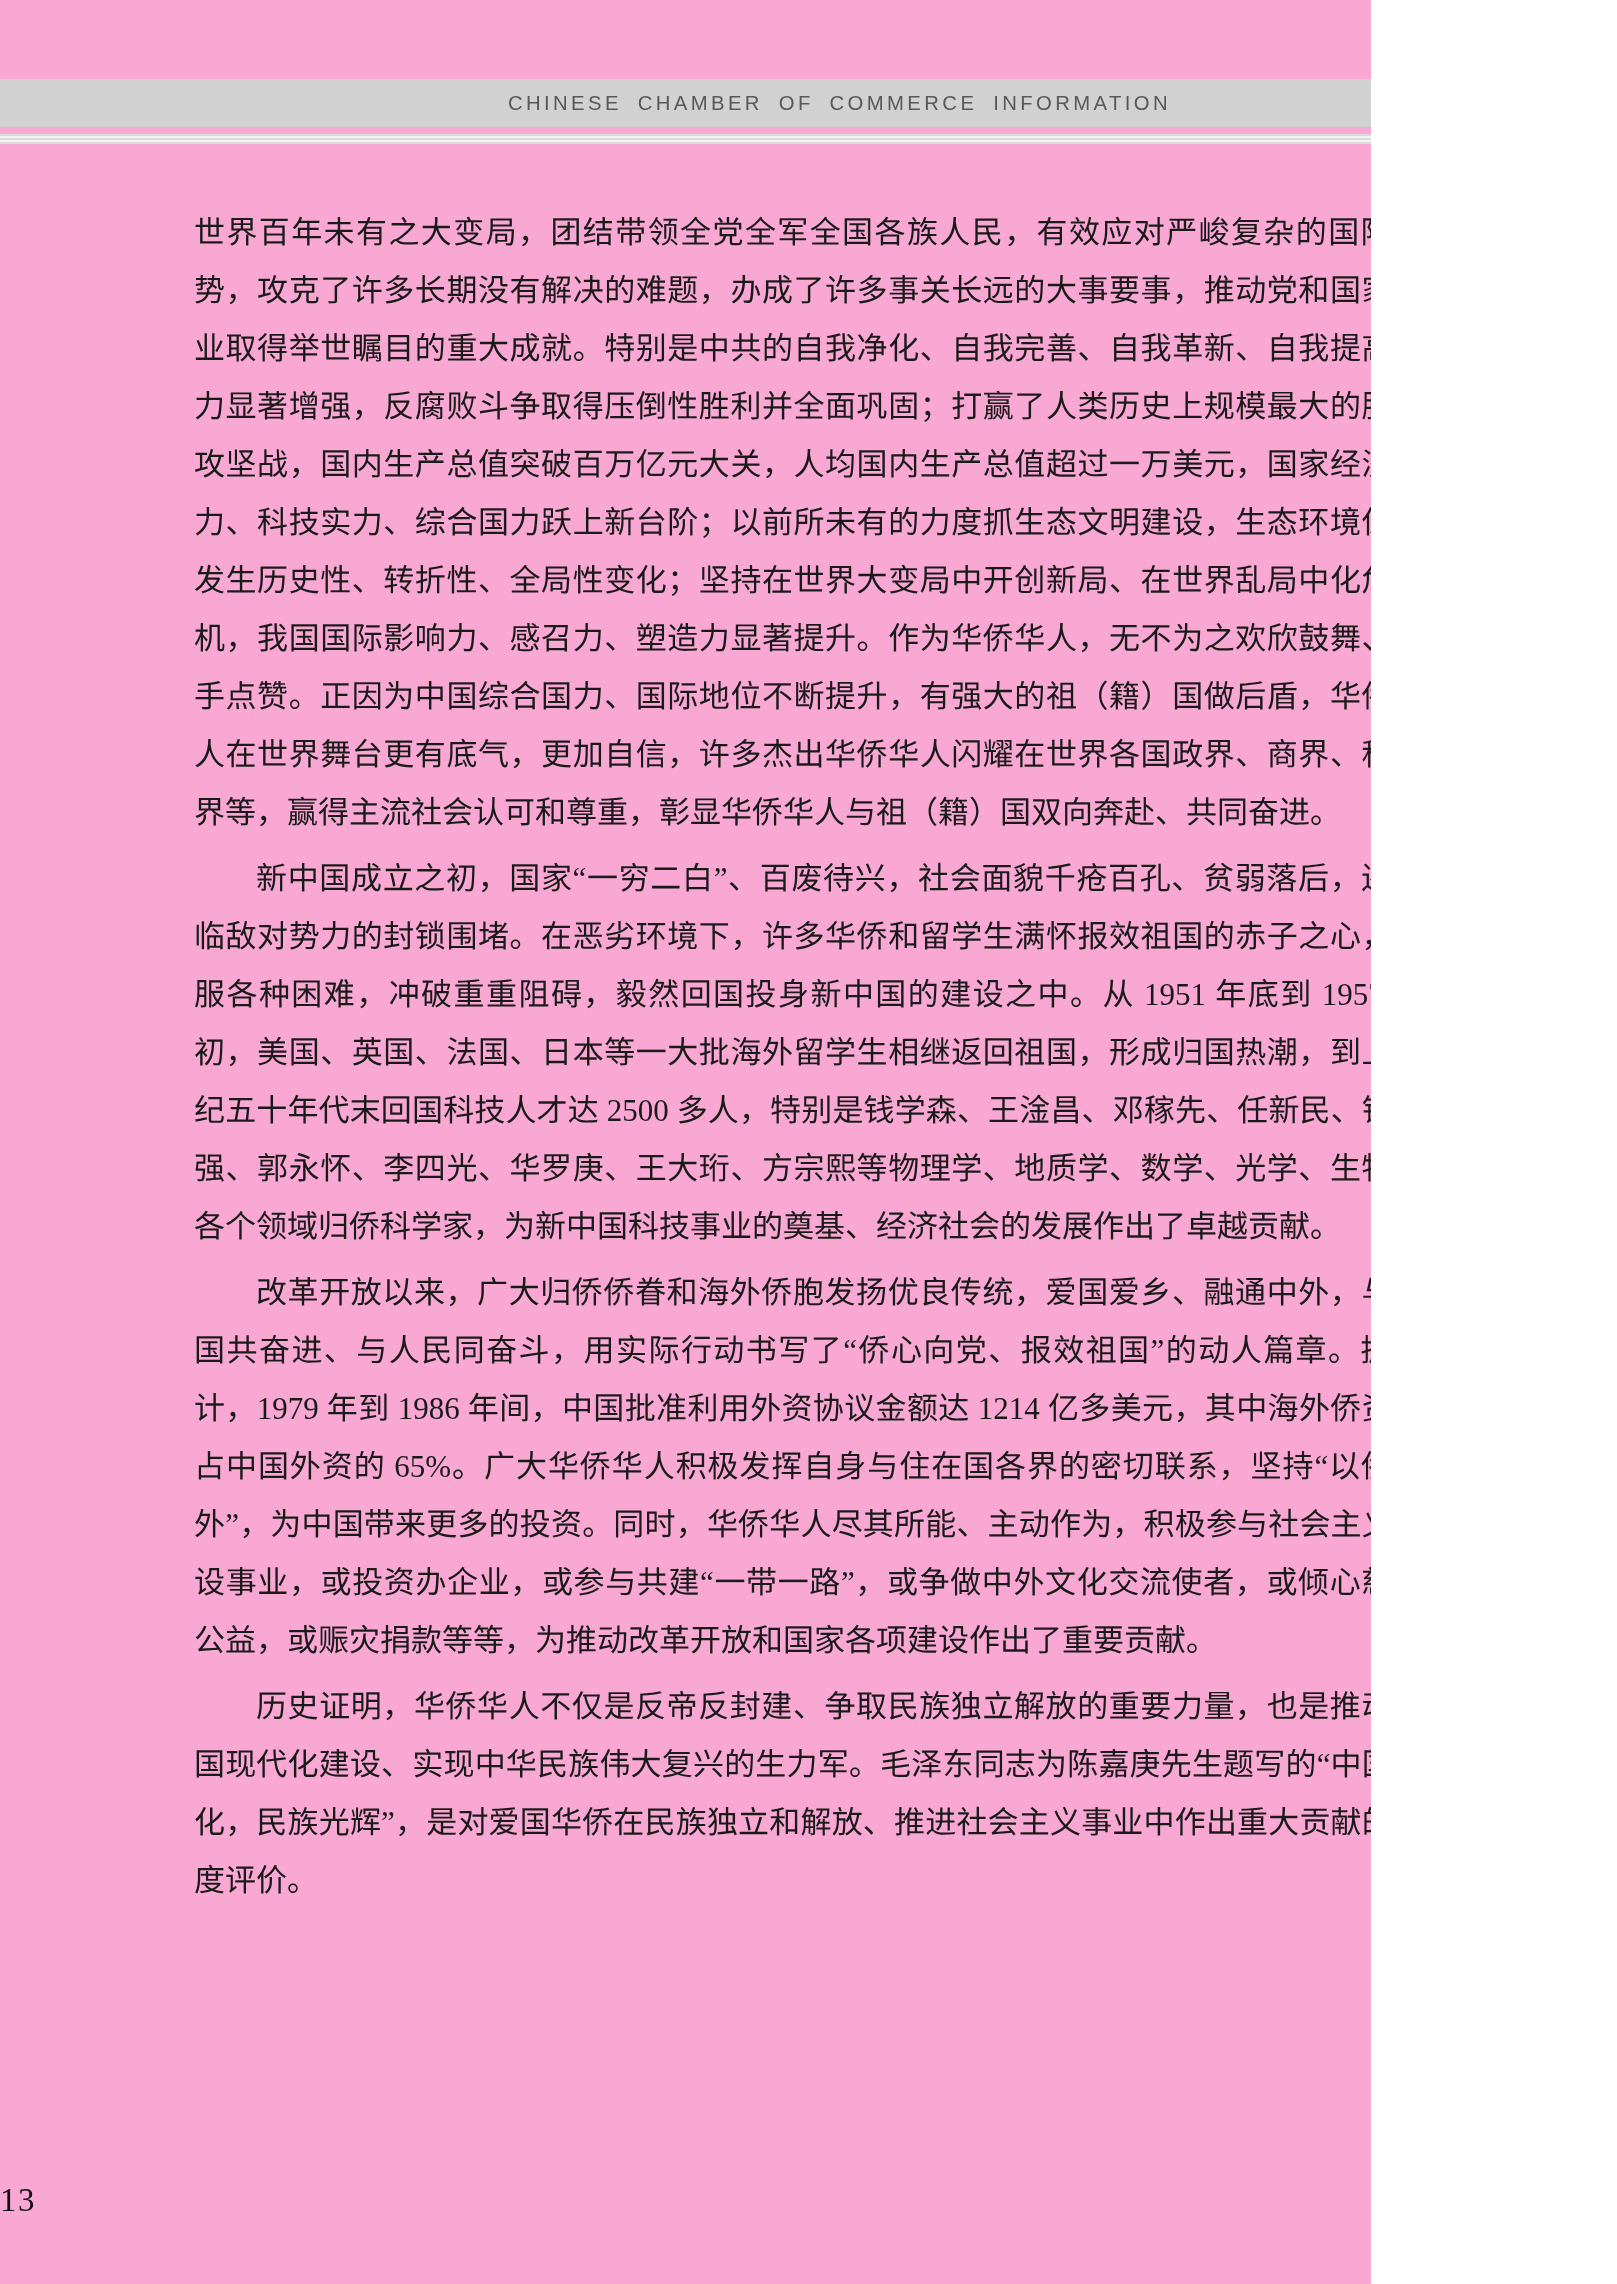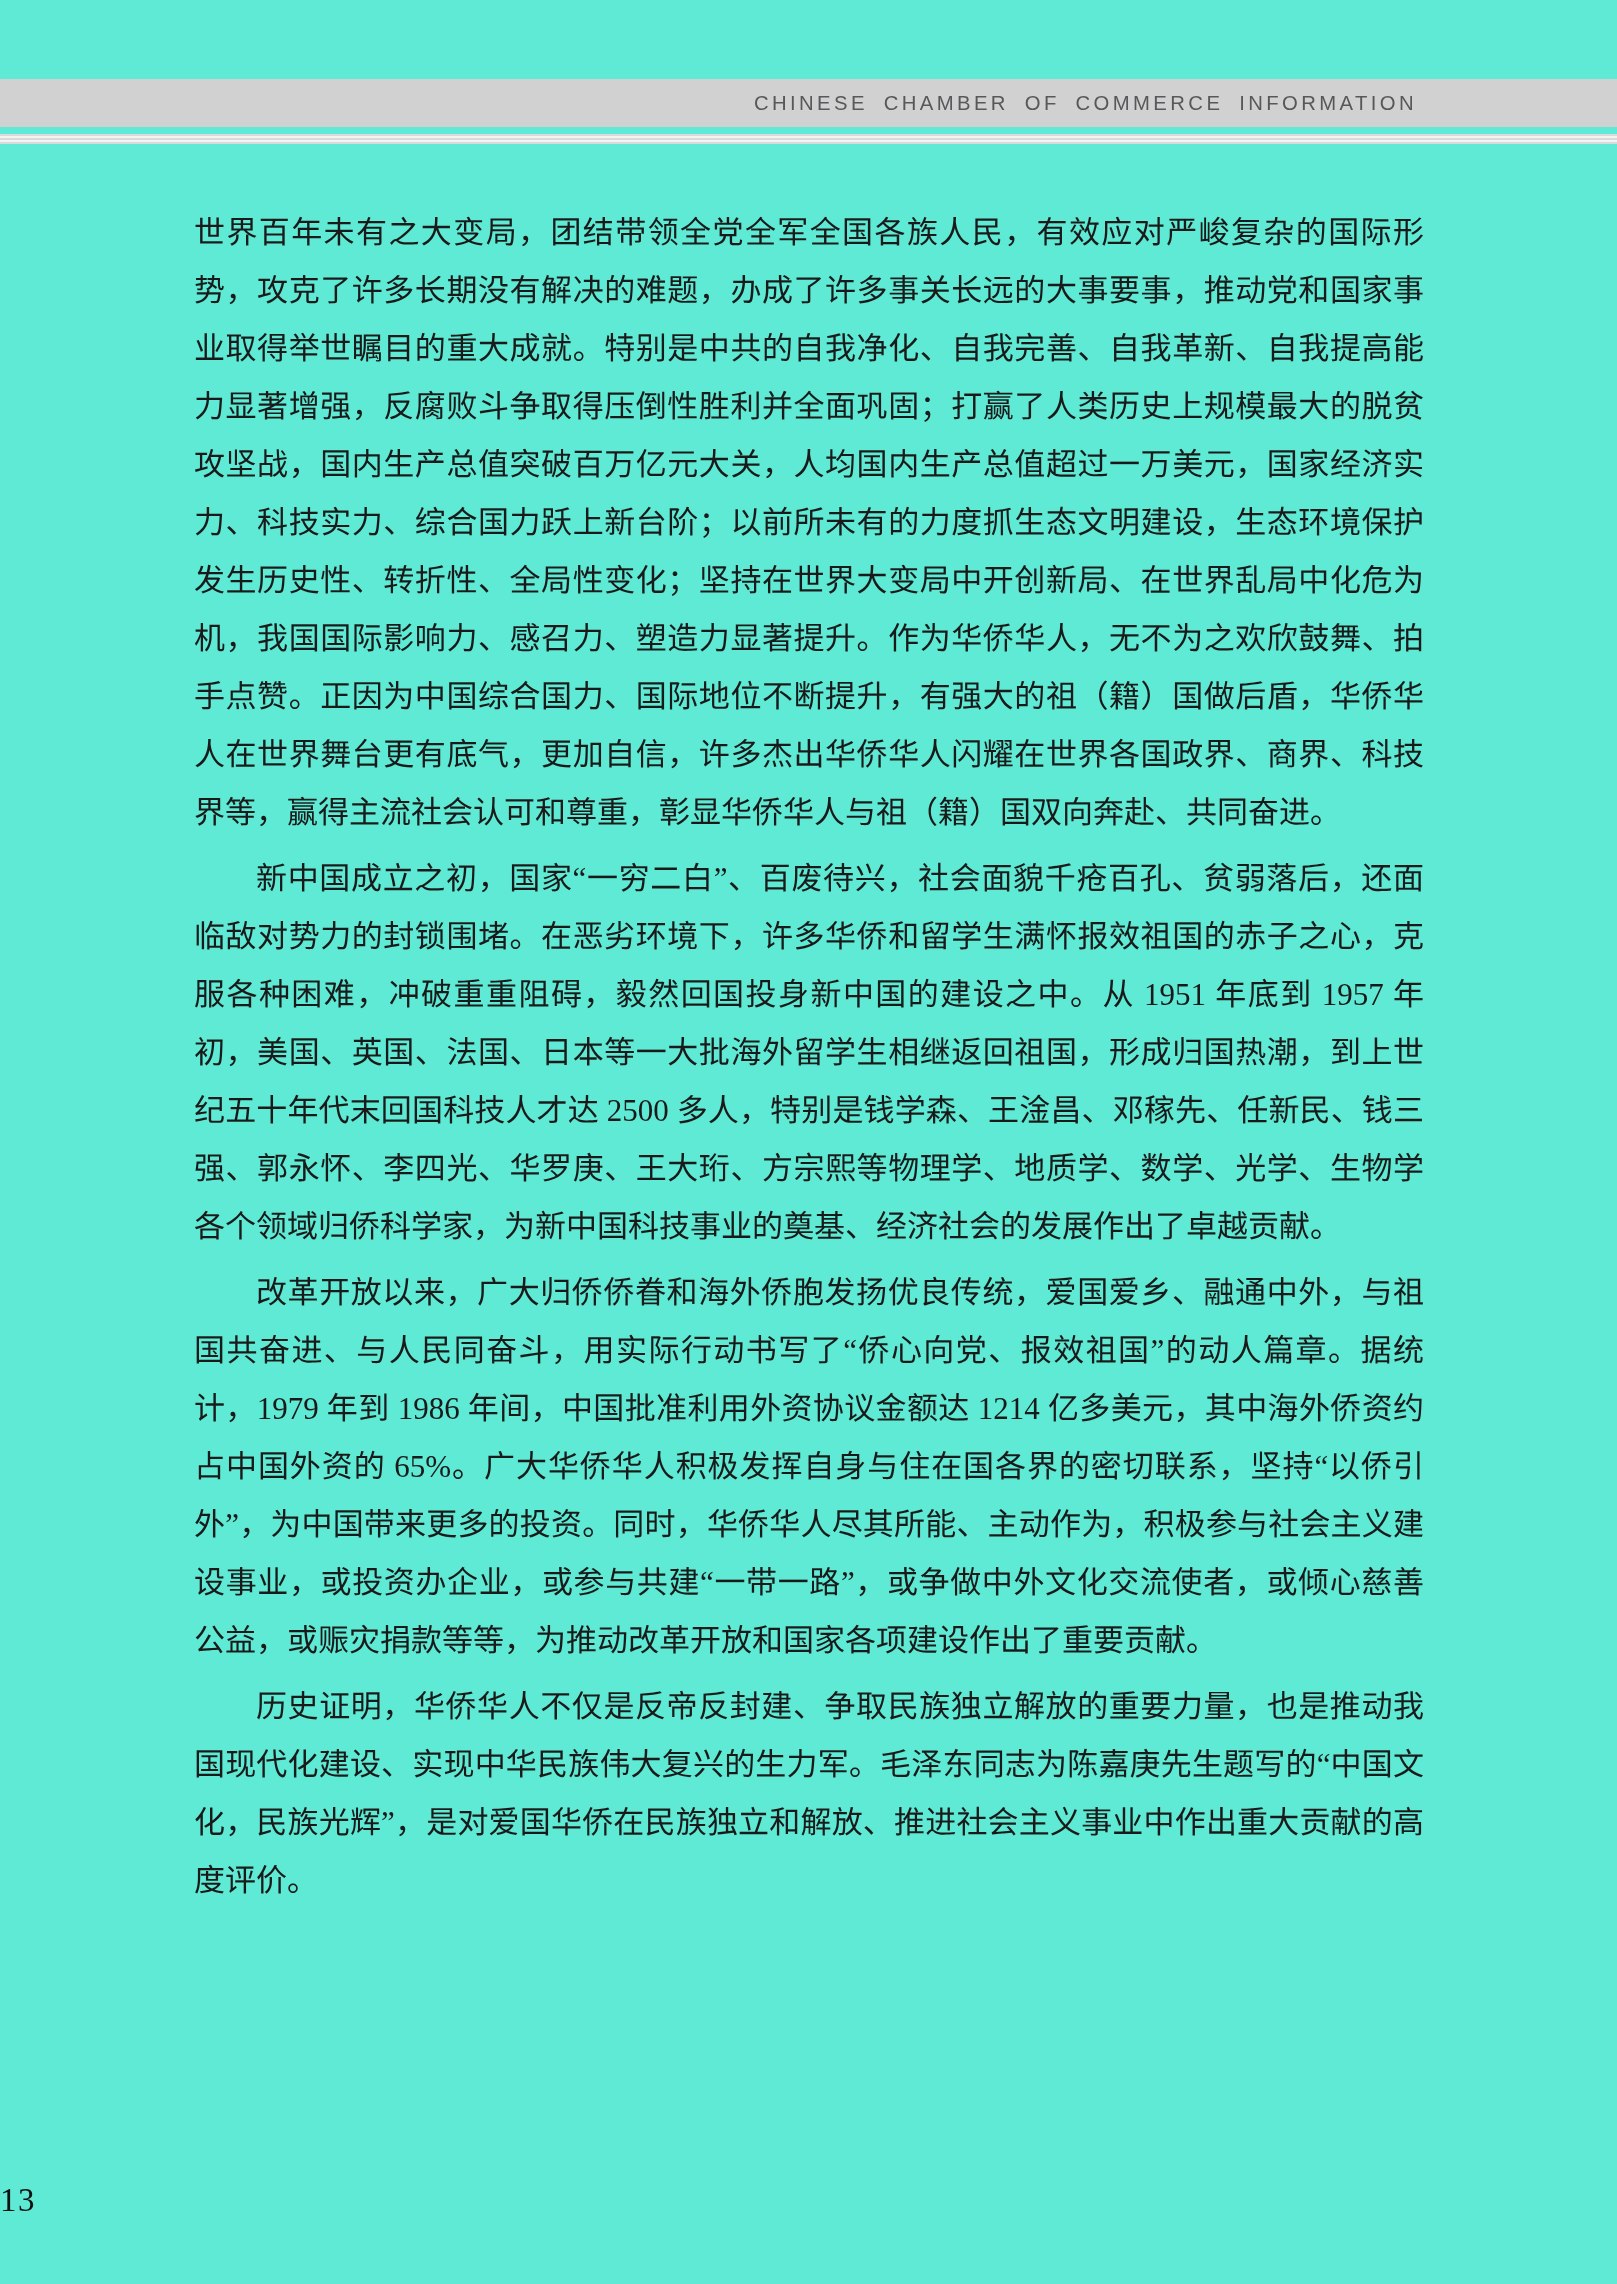--- a/index.html
+++ b/index.html
@@ -1,21 +1,21 @@
 <!DOCTYPE html>
 <html lang="zh-CN" style="font-size:12px"><head>
 <meta charset="utf-8">
 <style>
   html, body { margin: 0; padding: 0; background: #ffffff; }
 
   .page {
     position: relative;
-    width: 1617px;
+    width: 1371px;
     height: 2284px;
-    background: #5eead4;
+    background: #f9a8d4;
     overflow: hidden;
     font-family: "Liberation Serif", "DejaVu Serif", serif;
   }
 
   
   .banner {
     position: absolute;
     left: 0; top: 79px;
     width: 100%; height: 48px;
     background: #d1d1d1;

